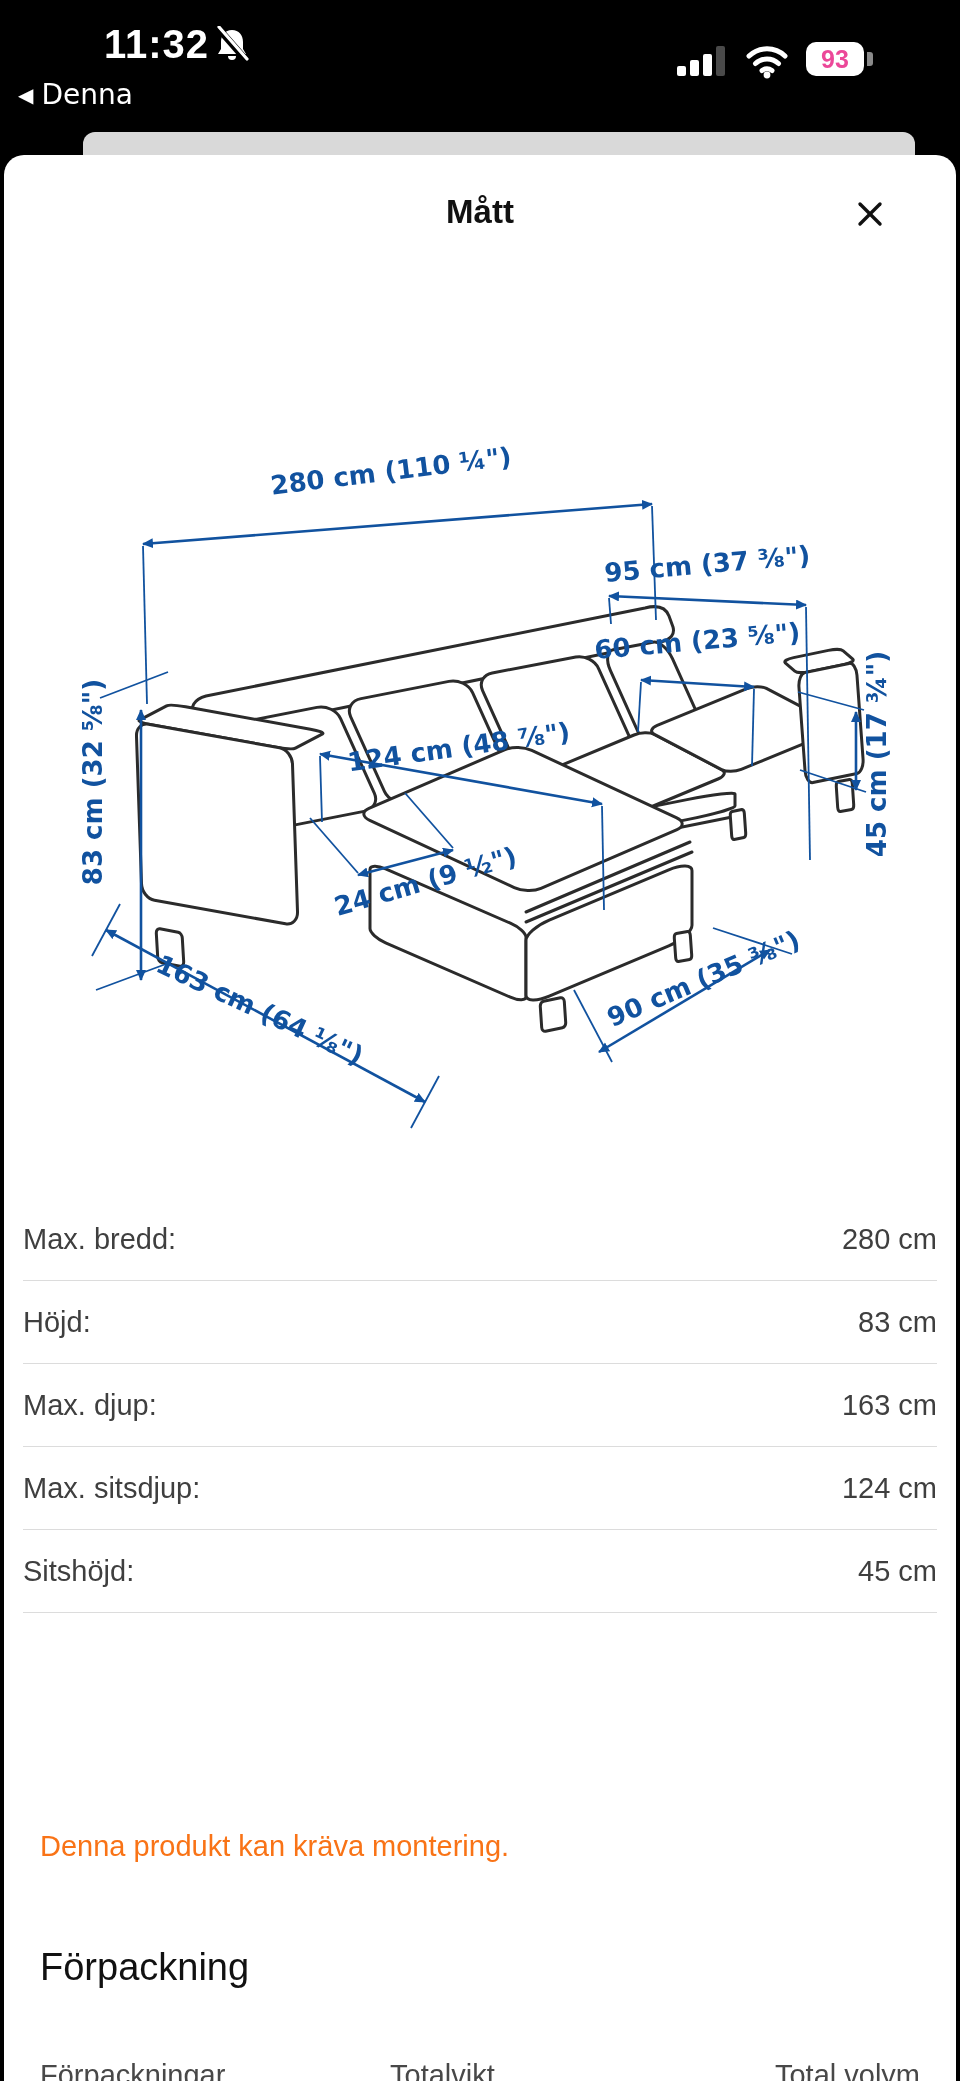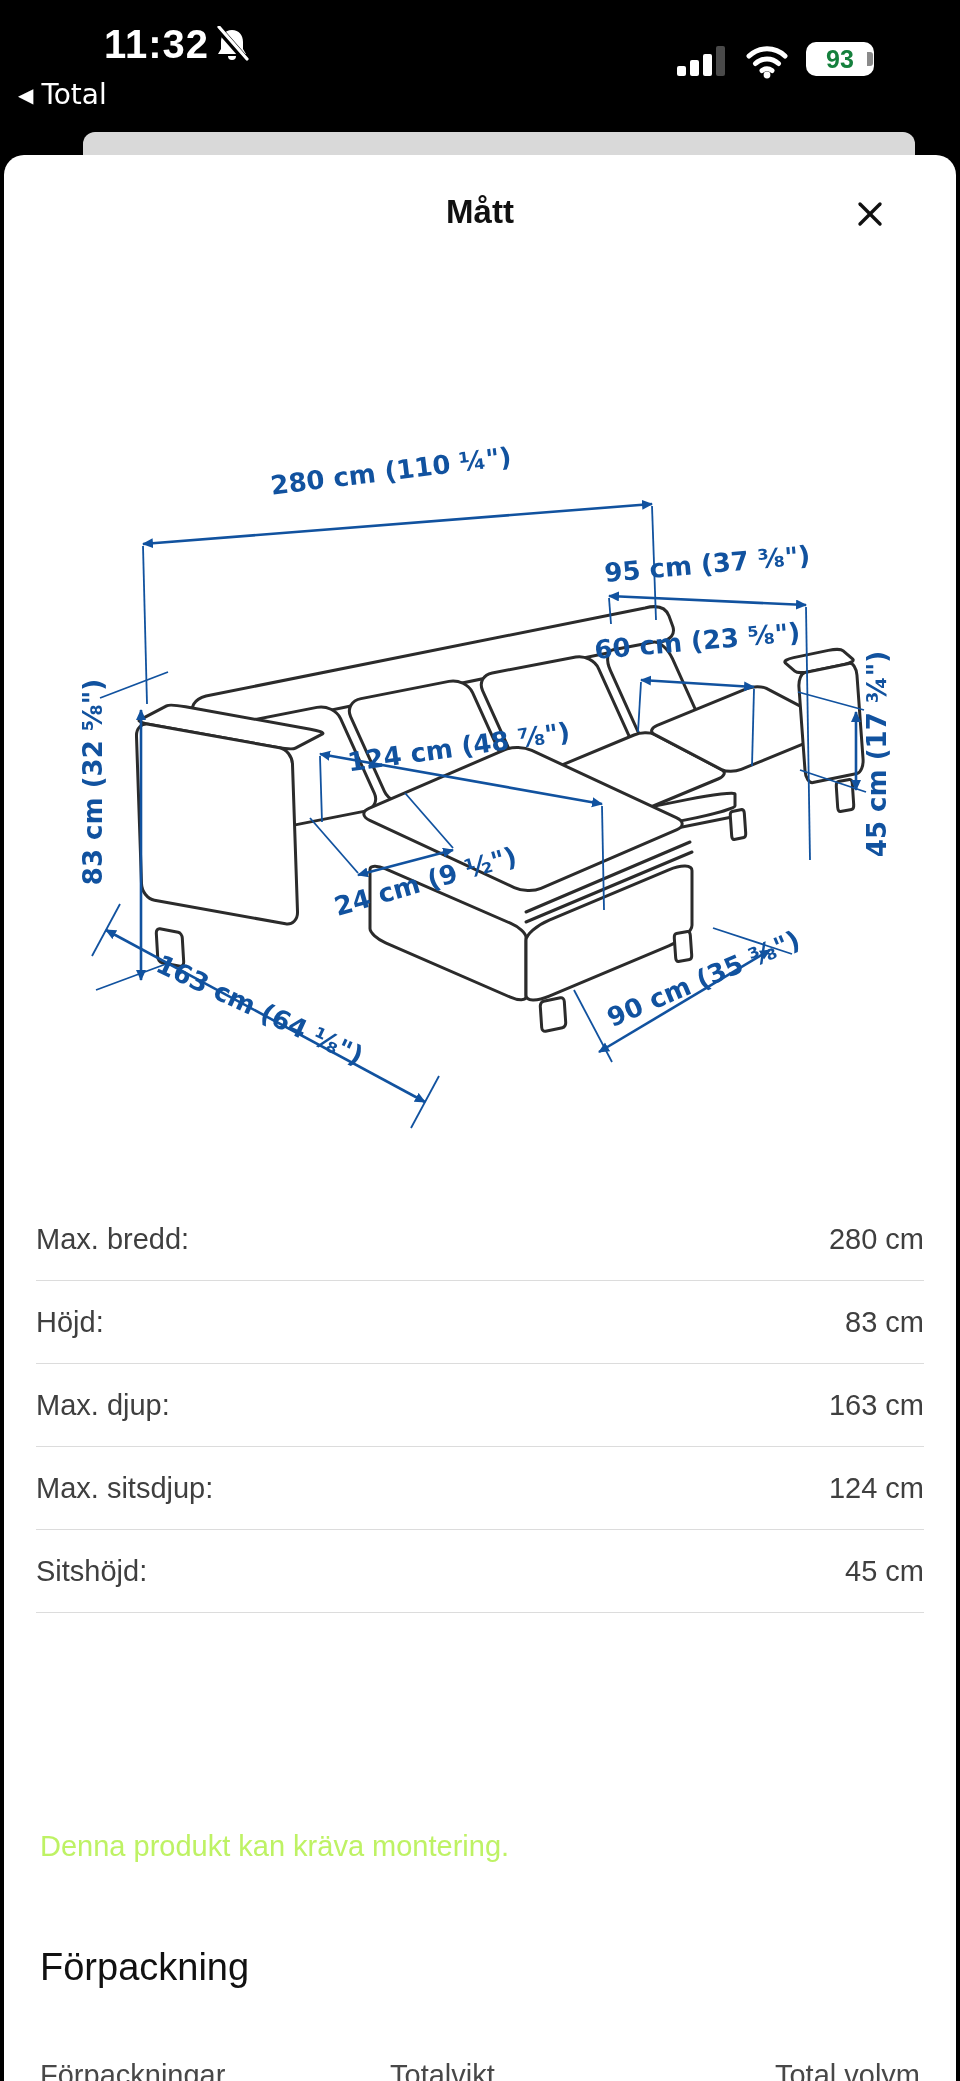--- a/index.html
+++ b/index.html
@@ -9,22 +9,22 @@
 
   
   #status-area { position:absolute; left:0; top:0; width:960px; height:176px; background:#000;text-decoration:underline; }
   .time { left:104px; top:22px; color:#fff; font-size:40px; font-weight:700; letter-spacing:1px; }
   .back-btn { left:18px; top:78px; color:#fff; font-size:28px; display:flex; align-items:center; gap:8px;
               font-family:"DejaVu Sans", sans-serif; cursor:pointer; }
   .back-tri { font-size:20px; }
   .sig-bars { left:677px; top:44px; width:52px; height:32px; display:flex; align-items:flex-end; gap:4px; }
   .sig-bars i { display:block; width:9px; border-radius:2px; background:#fff; }
   .sig-bars i.dim { background:#4a4a4a; }
-  .battery-body { left:806px; top:42px; width:68px; height:34px; background:#fff; border-radius:10px;
-                  color:#15803d; font-size:25px; font-weight:700; display:flex; align-items:center; justify-content:center; }
+  .battery-body { left:806px; top:42px; width:58px; height:34px; background:#fff; border-radius:10px;
+                  color:#ec4899; font-size:25px; font-weight:700; display:flex; align-items:center; justify-content:center; }
   .battery-nub { left:867px; top:52px; width:6px; height:14px; background:#8a8a8a; border-radius:0 3px 3px 0; }
 
   
   #behind-card { position:absolute; left:83px; top:132px; width:832px; height:40px;
                  background:#d9d9d9; border-radius:12px 12px 0 0; }
   #sheet { position:absolute; left:4px; top:155px; width:952px; height:1926px;
            background:#fff; border-radius:20px 20px 0 0; }
 
   #modal-title { left:0; top:193px; width:960px; text-align:center; font-size:33px; font-weight:700; color:#111; }
   #close-btn { left:845px; top:189px; width:50px; height:50px; display:flex; align-items:center;
@@ -32,24 +32,24 @@
 
   
   #diagram { left:40px; top:330px; width:920px; height:800px; }
   .sofa-line { fill:#fff; stroke:#2b2b2b; stroke-width:3; stroke-linejoin:round; stroke-linecap:round; }
   .sofa-open { fill:none; stroke:#2b2b2b; stroke-width:3; stroke-linejoin:round; stroke-linecap:round; }
   .dim-line  { fill:none; stroke:#11529f; stroke-width:2.6; }
   .ext-line  { fill:none; stroke:#11529f; stroke-width:1.8; }
   .dim-text  { fill:#11529f; font-size:26px; font-weight:700; font-family:"DejaVu Sans","Liberation Sans",sans-serif; }
 
   
-  #meas-table { left:0; top:1198px; width:960px; padding:0 36px; }
+  #meas-table { left:0; top:1198px; width:960px; padding:0 23px; }
   .meas-row { height:83px; display:flex; align-items:center; justify-content:space-between;
               border-bottom:1px solid #dcdcdc; font-size:29px; color:#3f3f3f; }
-  #assembly-note { left:40px; top:1830px; width:880px; font-size:29px; color:#bef264; }
+  #assembly-note { left:40px; top:1830px; width:880px; font-size:29px; color:#f97316; }
   #packaging-heading { left:40px; top:1946px; font-size:38px; font-weight:400; color:#111; }
   #packaging-cols { left:0; top:2056px; width:960px; padding:0 40px; display:grid;
                     grid-template-columns:350px 1fr auto; font-size:29px; color:#484848; line-height:38px; }
   #packaging-cols .col-right { text-align:right; }
 </style>
 </head>
 <body>
 
 <div id="status-area">
   <div class="abs time">11:32</div>
@@ -75,21 +75,21 @@
     <circle cx="25" cy="35" r="3.4" fill="#fff"></circle>
   </svg>
 
   <div class="abs battery-body">
     <span>93</span>
   </div>
   <div class="abs battery-nub"></div>
 
   <div class="abs back-btn">
     <span class="back-tri">◀</span>
-    <span>Total</span>
+    <span>Denna</span>
   </div>
 </div>
 
 <div id="behind-card"></div>
 <div id="sheet"></div>
 
 <div class="abs" id="modal-title">Mått</div>
 
 <div class="abs" id="close-btn">
   <svg width="32" height="32" viewBox="0 0 32 32">

